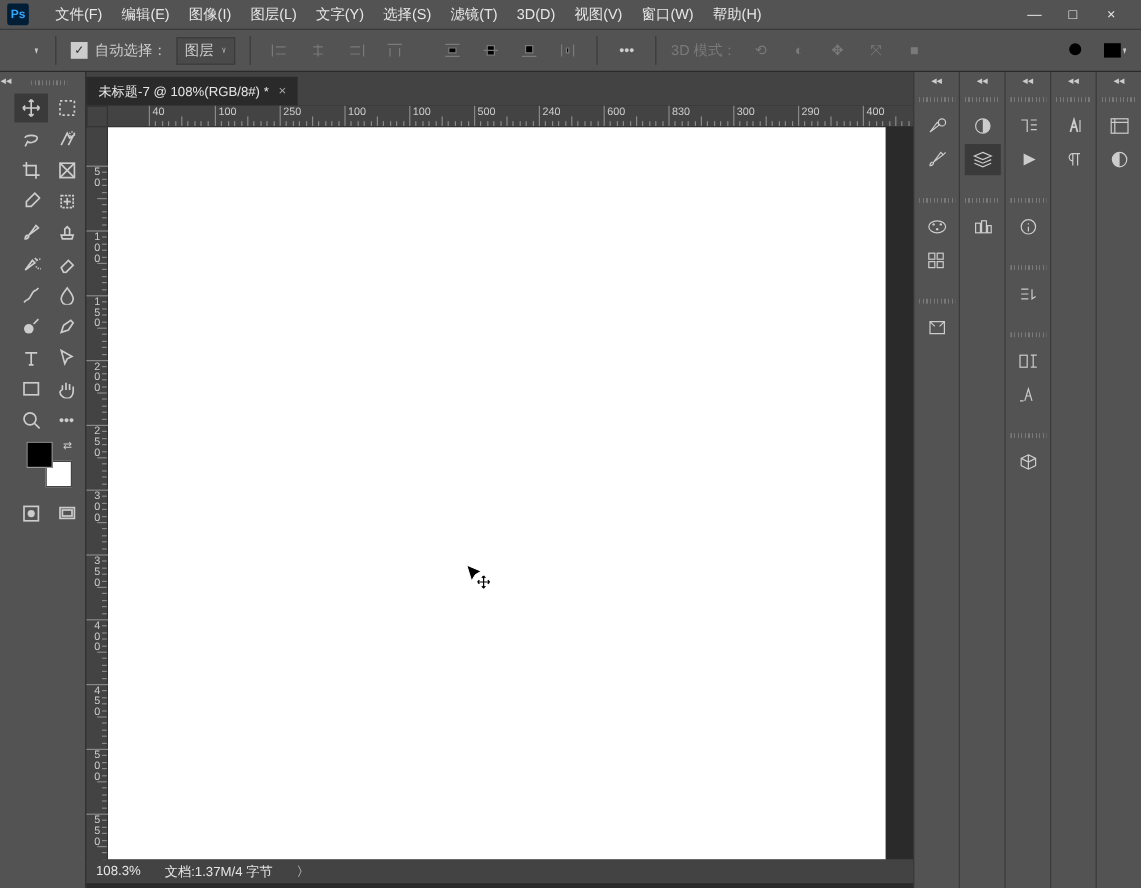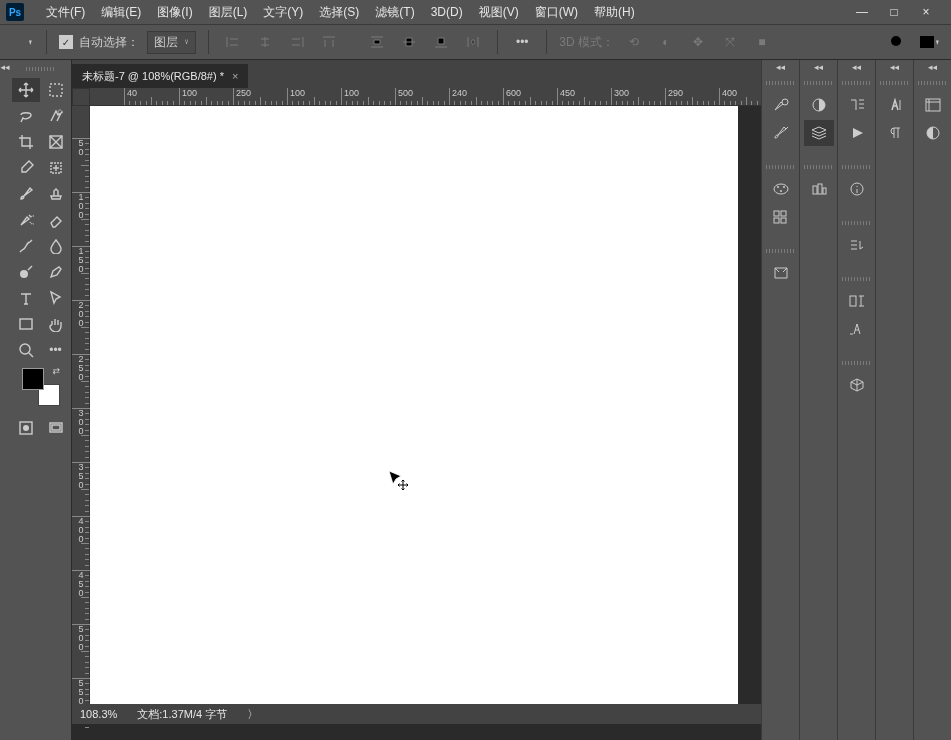--- a/index.html
+++ b/index.html
@@ -35,21 +35,21 @@
 .doctab{height:24px;background:#2a2a2a;padding:0 10px;display:flex;align-items:center;gap:8px;color:#e6e6e6;font-size:11px;margin-left:0}
 .close-x{color:#aaa}
 .rulers-corner{position:absolute;top:28px;left:0;width:18px;height:18px;background:#434343;border:1px solid #333}
 .ruler-h{position:absolute;top:28px;left:18px;right:0;height:18px;background:#434343;border-bottom:1px solid #333;overflow:hidden}
 .ruler-v{position:absolute;top:46px;left:0;width:18px;bottom:20px;background:#434343;border-right:1px solid #333}
 .tick-h{position:absolute;top:0;height:18px;border-left:1px solid #888;font-size:9px;color:#ccc;padding-left:2px;display:flex;align-items:flex-start}
 .tick-v{position:absolute;left:0;width:18px;border-top:1px solid #888;font-size:9px;color:#ccc;text-align:center;line-height:9px}
 .canvas-wrap{position:absolute;top:46px;left:18px;right:0;bottom:20px;background:#2a2a2a;overflow:hidden}
 .canvas{position:absolute;top:-20px;left:0;width:648px;height:660px;background:#fff}
 .cursor-p{position:absolute;top:364px;left:298px;color:#000;font-size:15px;pointer-events:none}
-.statusbar{position:absolute;bottom:16px;left:0;right:0;height:20px;background:#434343;display:flex;align-items:center;padding:0 8px;font-size:11px;color:#e6e6e6;gap:20px}
+.statusbar{position:absolute;bottom:4px;left:0;right:0;height:20px;background:#434343;display:flex;align-items:center;padding:0 8px;font-size:11px;color:#e6e6e6;gap:20px}
 .right-panels{width:190px;background:#535353;display:flex}
 .pcol{width:38px;border-left:1px solid #3a3a3a;display:flex;flex-direction:column;align-items:center;padding-top:2px}
 .pcol .toggle-arr{margin-bottom:6px}
 .pico{width:30px;height:26px;display:flex;align-items:center;justify-content:center;color:#ccc;margin-bottom:2px}
 .pico.act{background:#3a3a3a}
 .pgap{height:14px}
 .chev{font-size:9px;color:#ccc;transform:scaleX(0.6)}
 </style>
 </head>
 <body>
@@ -402,21 +402,21 @@
         <div class="tick-h" style="left: 413px;">600</div>
         <div style="position: absolute; left: 418.4px; bottom: 0px; width: 1px; height: 4px; background: rgb(136, 136, 136);"></div>
         <div style="position: absolute; left: 423.8px; bottom: 0px; width: 1px; height: 4px; background: rgb(136, 136, 136);"></div>
         <div style="position: absolute; left: 429.2px; bottom: 0px; width: 1px; height: 4px; background: rgb(136, 136, 136);"></div>
         <div style="position: absolute; left: 434.6px; bottom: 0px; width: 1px; height: 4px; background: rgb(136, 136, 136);"></div>
         <div style="position: absolute; left: 440px; bottom: 0px; width: 1px; height: 8px; background: rgb(136, 136, 136);"></div>
         <div style="position: absolute; left: 445.4px; bottom: 0px; width: 1px; height: 4px; background: rgb(136, 136, 136);"></div>
         <div style="position: absolute; left: 450.8px; bottom: 0px; width: 1px; height: 4px; background: rgb(136, 136, 136);"></div>
         <div style="position: absolute; left: 456.2px; bottom: 0px; width: 1px; height: 4px; background: rgb(136, 136, 136);"></div>
         <div style="position: absolute; left: 461.6px; bottom: 0px; width: 1px; height: 4px; background: rgb(136, 136, 136);"></div>
-        <div class="tick-h" style="left: 467px;">450</div>
+        <div class="tick-h" style="left: 467px;">830</div>
         <div style="position: absolute; left: 472.4px; bottom: 0px; width: 1px; height: 4px; background: rgb(136, 136, 136);"></div>
         <div style="position: absolute; left: 477.8px; bottom: 0px; width: 1px; height: 4px; background: rgb(136, 136, 136);"></div>
         <div style="position: absolute; left: 483.2px; bottom: 0px; width: 1px; height: 4px; background: rgb(136, 136, 136);"></div>
         <div style="position: absolute; left: 488.6px; bottom: 0px; width: 1px; height: 4px; background: rgb(136, 136, 136);"></div>
         <div style="position: absolute; left: 494px; bottom: 0px; width: 1px; height: 8px; background: rgb(136, 136, 136);"></div>
         <div style="position: absolute; left: 499.4px; bottom: 0px; width: 1px; height: 4px; background: rgb(136, 136, 136);"></div>
         <div style="position: absolute; left: 504.8px; bottom: 0px; width: 1px; height: 4px; background: rgb(136, 136, 136);"></div>
         <div style="position: absolute; left: 510.2px; bottom: 0px; width: 1px; height: 4px; background: rgb(136, 136, 136);"></div>
         <div style="position: absolute; left: 515.6px; bottom: 0px; width: 1px; height: 4px; background: rgb(136, 136, 136);"></div>
         <div class="tick-h" style="left: 521px;">300</div>

